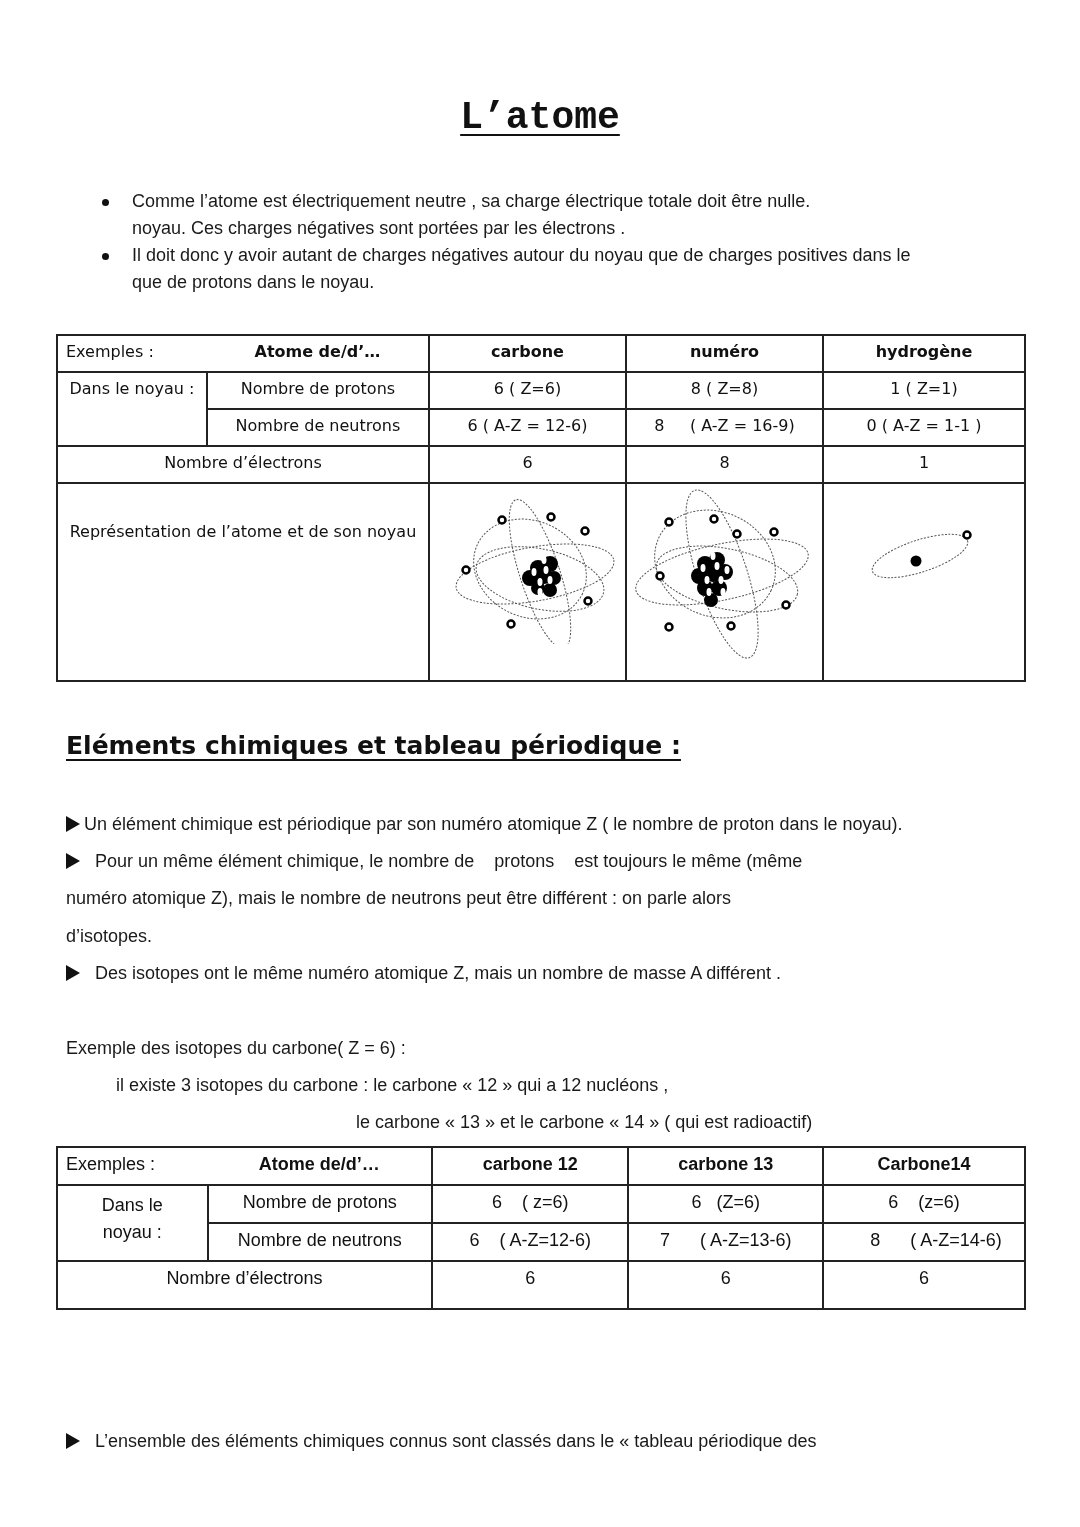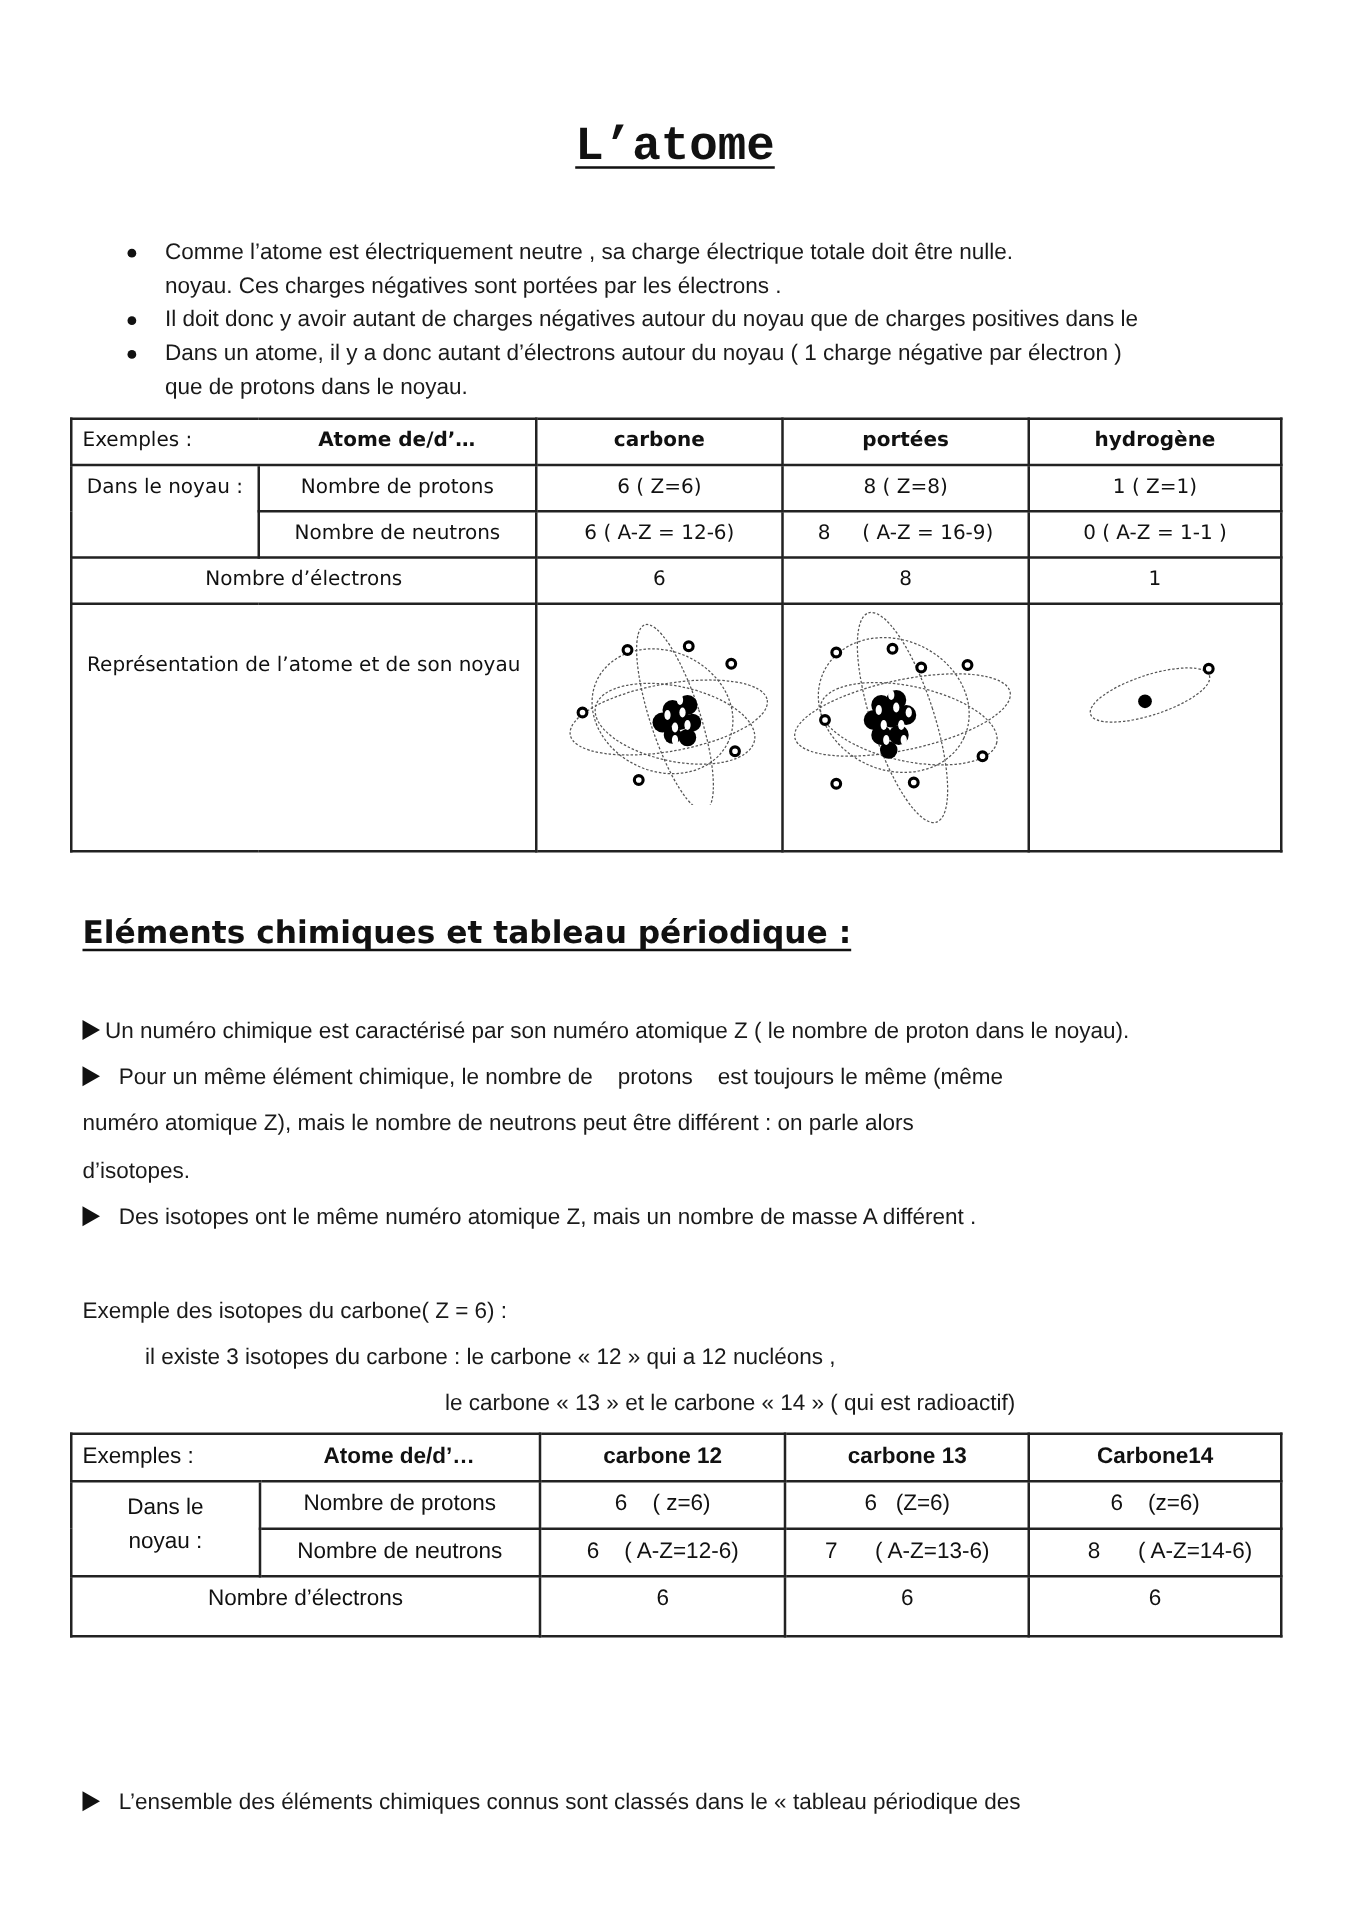--- a/index.html
+++ b/index.html
@@ -42,42 +42,38 @@
     <span> Comme l’atome est électriquement  neutre  , sa charge électrique  totale doit être nulle.</span>
   </div>
   <div style="position:relative;">
     <span>noyau. Ces charges négatives sont portées par les électrons  .</span>
   </div>
   <div style="position:relative;">
     <span class="bullet-dot"></span>
     <span>Il doit donc y avoir autant de charges négatives   autour du noyau que de charges positives dans le</span>
   </div>
   <div style="position:relative;">
-    <span class="bullet-dot"></span>
-    <span>Dans un atome, il y a donc autant d’électrons  autour du noyau ( 1 charge négative par  électron )</span>
-  </div>
-  <div style="position:relative;">
     <span>que de protons    dans le noyau.</span>
   </div>
 </div>
 
 <table class="grid t1">
   <colgroup>
       <col style="width:151px">
       <col style="width:225px">
       <col style="width:197px">
       <col style="width:195px">
       <col style="width:202px">
     </colgroup>
   <tbody>
       <tr>
     <td class="left" style="border-right:none;">Exemples :</td>
     <td class="bold" style="border-left:none;">Atome  de/d’…</td>
     <td class="bold">carbone</td>
-    <td class="bold">portées</td>
+    <td class="bold">numéro</td>
     <td class="bold">hydrogène</td>
   </tr>
   <tr>
     <td rowspan="2">Dans le noyau :</td>
     <td>Nombre de protons</td>
     <td>6 ( Z=6)</td>
     <td>8 ( Z=8)</td>
     <td>1  ( Z=1)</td>
   </tr>
   <tr>
@@ -176,21 +172,21 @@
         <circle cx="143" cy="51" r="3.5" fill="#fff" stroke="#000" stroke-width="2.5"></circle>
       </svg>
     </td>
   </tr>
 </tbody>
   </table>
 
 <div class="abs section-title"><span> Eléments chimiques et tableau périodique :</span></div>
 
 <div class="para">
-  <div class="line" style="left:66px; top:811px;"><span class="tri" style="margin-right:4px;"></span><span>Un numéro chimique est caractérisé par son numéro atomique   Z ( le nombre de proton dans le noyau).</span></div>
+  <div class="line" style="left:66px; top:811px;"><span class="tri" style="margin-right:4px;"></span><span>Un élément chimique est périodique par son numéro atomique   Z ( le nombre de proton dans le noyau).</span></div>
   <div class="line" style="left:66px; top:848px;"><span class="tri"></span><span style="white-space:pre;"> Pour un même élément chimique, le nombre de    protons    est toujours le même (même</span></div>
   <div class="line" style="left:66px; top:885px;"><span>numéro atomique Z), mais le nombre de neutrons peut être différent : on parle alors</span></div>
   <div class="line" style="left:66px; top:923px;text-align:right;"><span>d’isotopes.</span></div>
   <div class="line" style="left:66px; top:960px;"><span class="tri"></span><span> Des isotopes ont le même numéro atomique Z, mais un nombre de masse  A différent .</span></div>
 
   <div class="line" style="left:66px; top:1035px;">Exemple des isotopes du carbone( Z = 6) :</div>
   <div class="line" style="left:116px; top:1072px;">il existe 3 isotopes du carbone : le carbone « 12 » qui a 12 nucléons ,</div>
   <div class="line" style="left:356px; top:1109px;">le carbone « 13 » et le carbone « 14 » ( qui est radioactif)</div>
 
   <div class="line" style="left:66px; top:1428px;"><span class="tri"></span><span> L’ensemble des éléments chimiques connus sont classés dans le « tableau périodique des</span></div>

